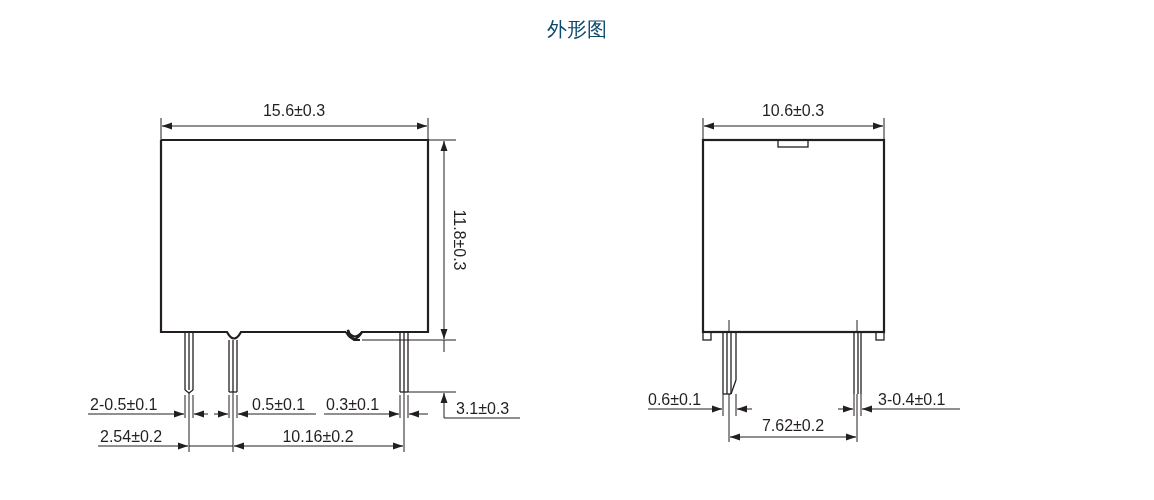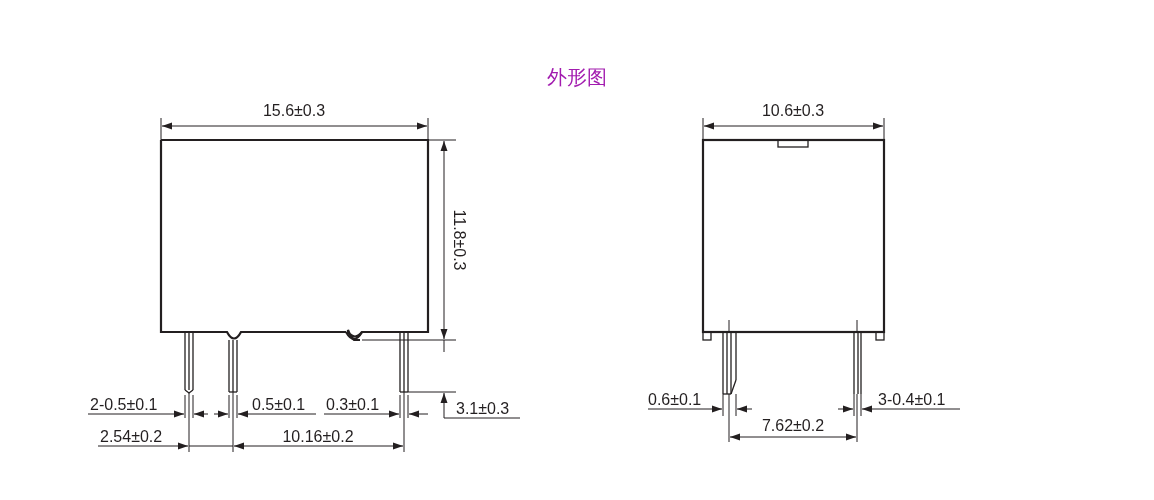--- a/index.html
+++ b/index.html
@@ -1,17 +1,17 @@
 <!DOCTYPE html>
 <html><head>
   <meta charset="utf-8">
   <style>
     html, body { margin: 0; padding: 0; background: #ffffff; }
     body { width: 1154px; height: 500px; position: relative; overflow: hidden; font-family: "Liberation Sans", "DejaVu Sans", sans-serif; }
-    .title { position: absolute; left: 0; width: 1154px; top: 16px; text-align: center; font-size: 20px; color: #a21caf; font-family: "DejaVu Sans", sans-serif; margin-top: 48px; }
+    .title { position: absolute; left: 0; width: 1154px; top: 16px; text-align: center; font-size: 20px; color: #0c4a6e; font-family: "DejaVu Sans", sans-serif; }
     svg { position: absolute; left: 0; top: 0; }
     .dim { font-family: "Liberation Sans", sans-serif; font-size: 16px; fill: #231f20; }
     .outline { stroke: #231f20; stroke-width: 2.2; fill: none; }
     .thin { stroke: #231f20; stroke-width: 1; fill: none; }
     .pin { stroke: #231f20; stroke-width: 1.3; fill: none; }
   </style>
 </head>
 <body>
 
 <div class="title">外形图</div>

